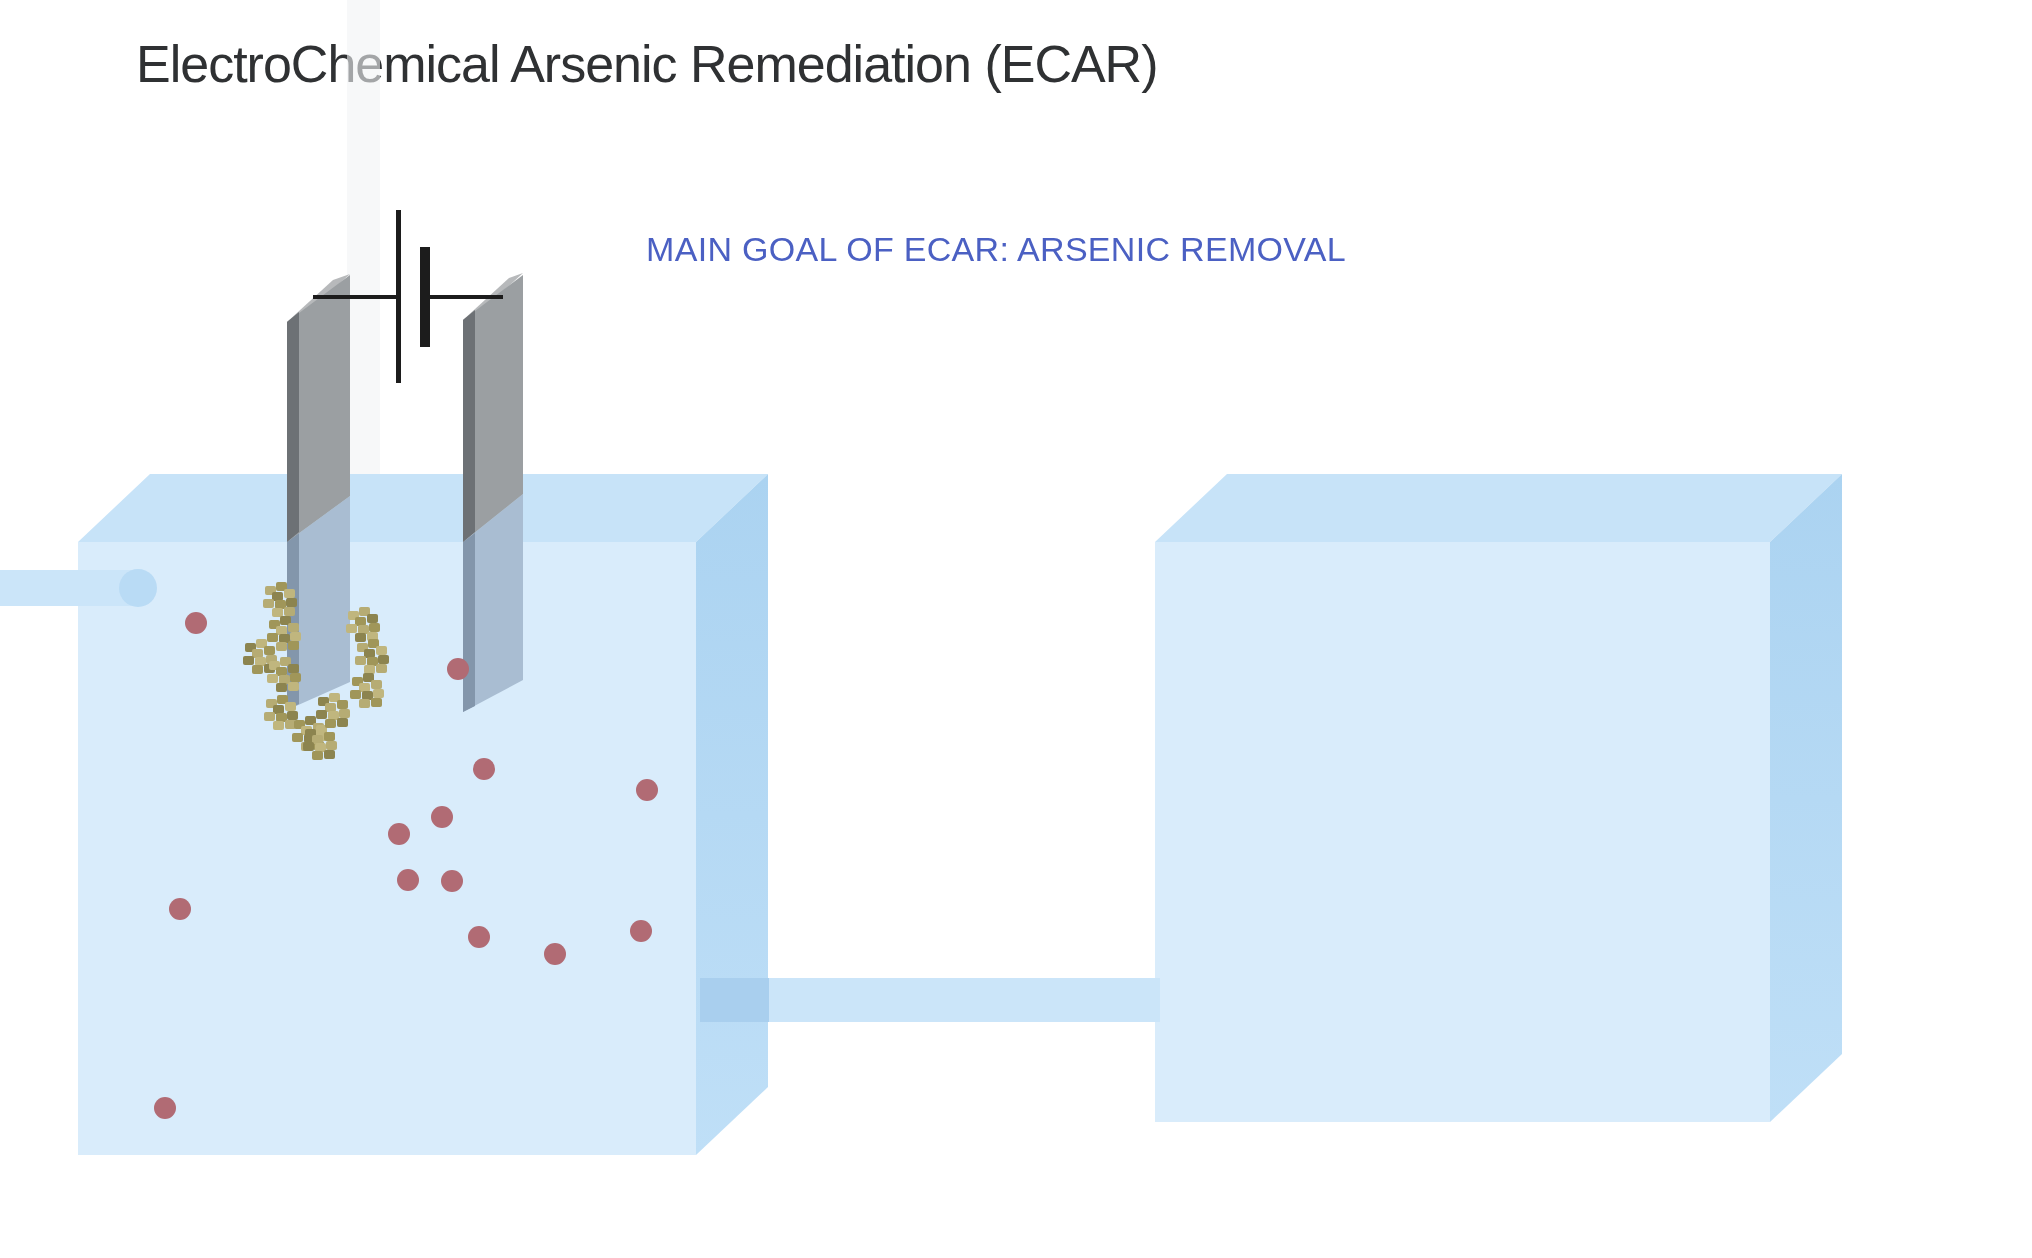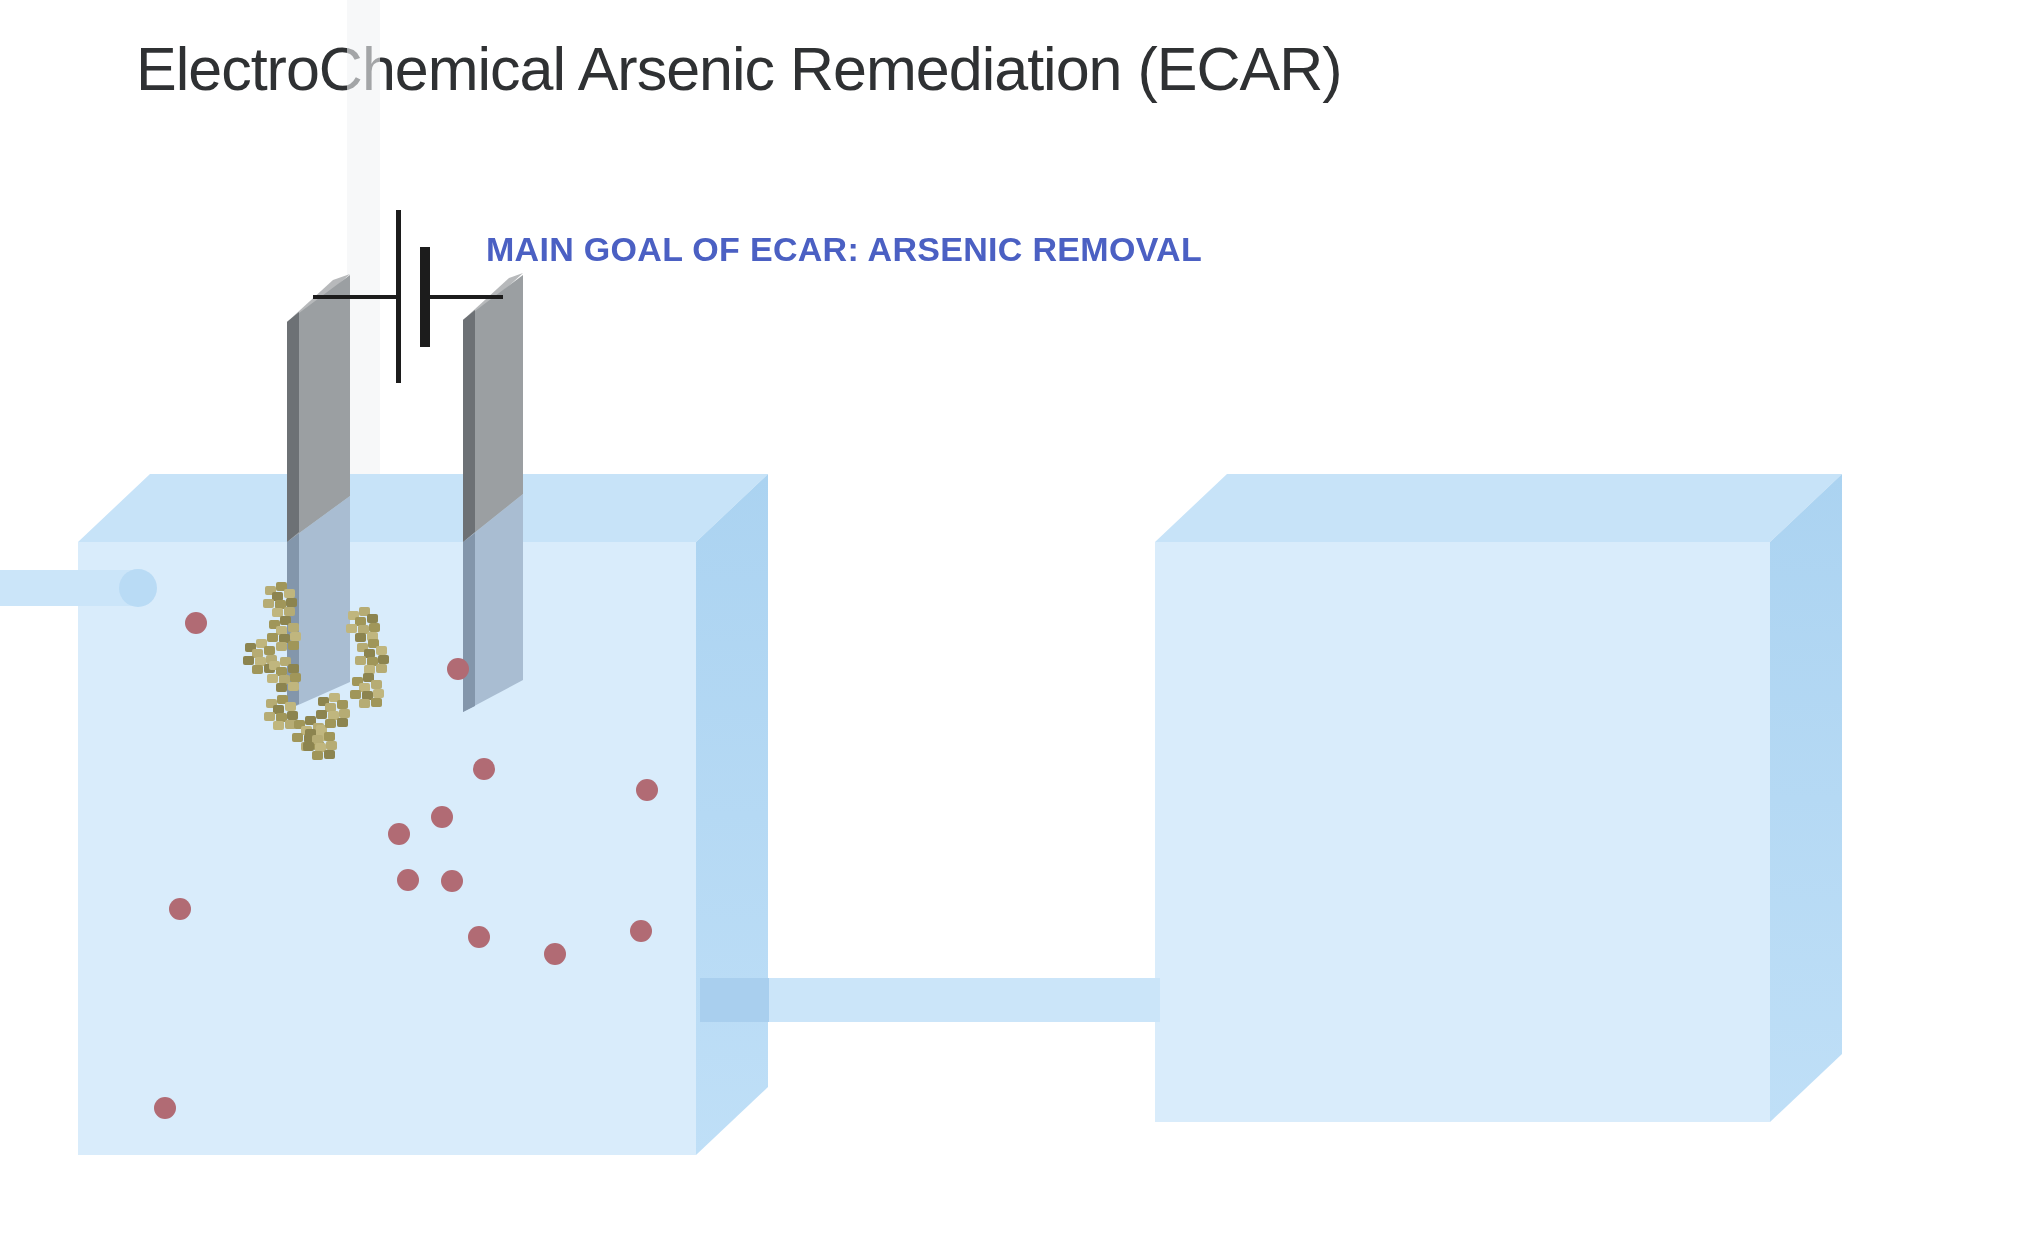--- a/index.html
+++ b/index.html
@@ -26,33 +26,33 @@
     width:2032px;
     height:1258px;
     overflow:hidden;
     background:#ffffff;
     font-family:"Liberation Sans", sans-serif;
   }
   #page-title{
     position:absolute;
     left:136px;
     top:34px;
-    font-size:61px;
+    font-size:52px;
     font-weight:300;
     letter-spacing:-1px;
     color:var(--title-color);
     white-space:nowrap;
   }
   .annotation{
     position:absolute;
     left:486px;
     width:1020px;
-    text-align:left;
+    text-align:center;
     font-size:34px;
-    font-weight:700;
+    font-weight:400;
     letter-spacing:0.3px;
     color:var(--annotation-color);
     white-space:nowrap;
   }
   #annotation-main{top:230px;}
   #annotation-side{top:311px;}
   #diagram-svg{
     position:absolute;
     inset:0;
     width:2032px;

